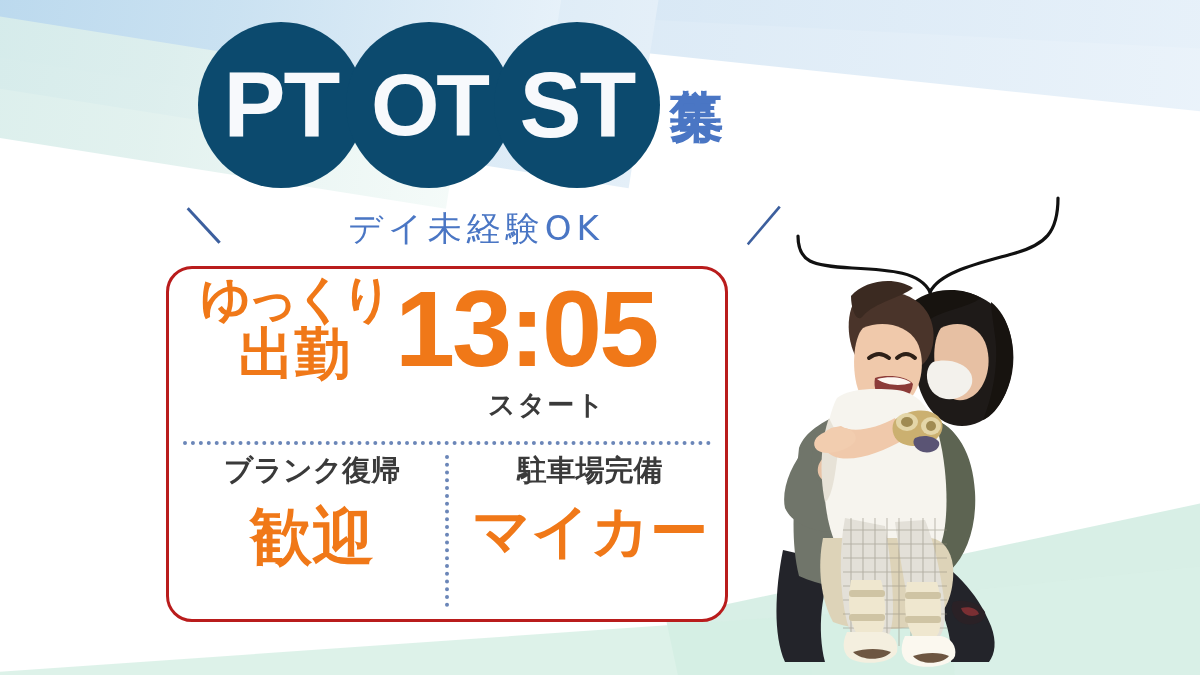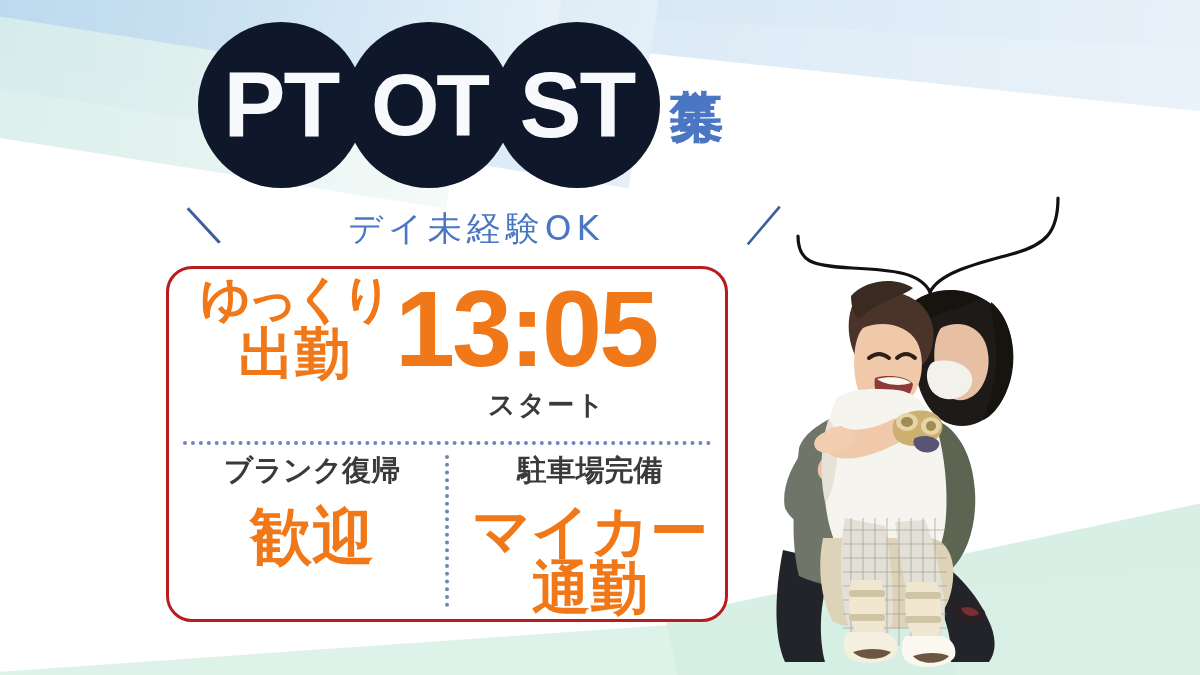--- a/index.html
+++ b/index.html
@@ -54,21 +54,21 @@
   .band-br-c{
     left:-40px;top:640px;width:1000px;height:260px;
     background:#d4efe4;opacity:.8;
     transform:rotate(-4deg);
   }
 
   
   .hdr{position:absolute;left:198px;top:22px;display:flex;align-items:flex-start;}
   .circle{
     width:166px;height:166px;border-radius:50%;
-    background:#0f172a;
+    background:#0c4a6e;
     display:flex;align-items:center;justify-content:center;
     margin-right:-18px;
     position:relative;
     text-align:right;
   }
   .circle span{
     color:#f7f9fc;font-weight:700;font-size:93px;letter-spacing:-2px;
     line-height:1;font-family:"Liberation Sans","DejaVu Sans",sans-serif;
   }
   .c-ot span{font-size:88px;letter-spacing:-3px;}
@@ -212,21 +212,20 @@
 
     <div class="card-bottom">
       <div class="col">
         <div class="cap">ブランク復帰</div>
         <div class="big big-kangei">歓迎</div>
       </div>
       <div class="col">
         <div class="cap">駐車場完備</div>
         <div class="big big-mycar">
           <span class="r1">マイカー</span>
-          <span class="r2">通勤</span>
         </div>
       </div>
     </div>
   </div>
 
   <div class="brace">
     <svg width="300" height="110" viewBox="0 0 300 110" fill="none">
       <path d="M18 44 C18 70, 32 74, 72 76 C112 78, 140 80, 150 100 C160 80, 196 72, 232 62 C266 53, 278 40, 278 6" stroke="#111" stroke-width="3.2" fill="none" stroke-linecap="round"></path>
       <path d="M150 98 C150 104, 152 108, 154 110" stroke="#111" stroke-width="3.2" fill="none" stroke-linecap="round"></path>
     </svg>

